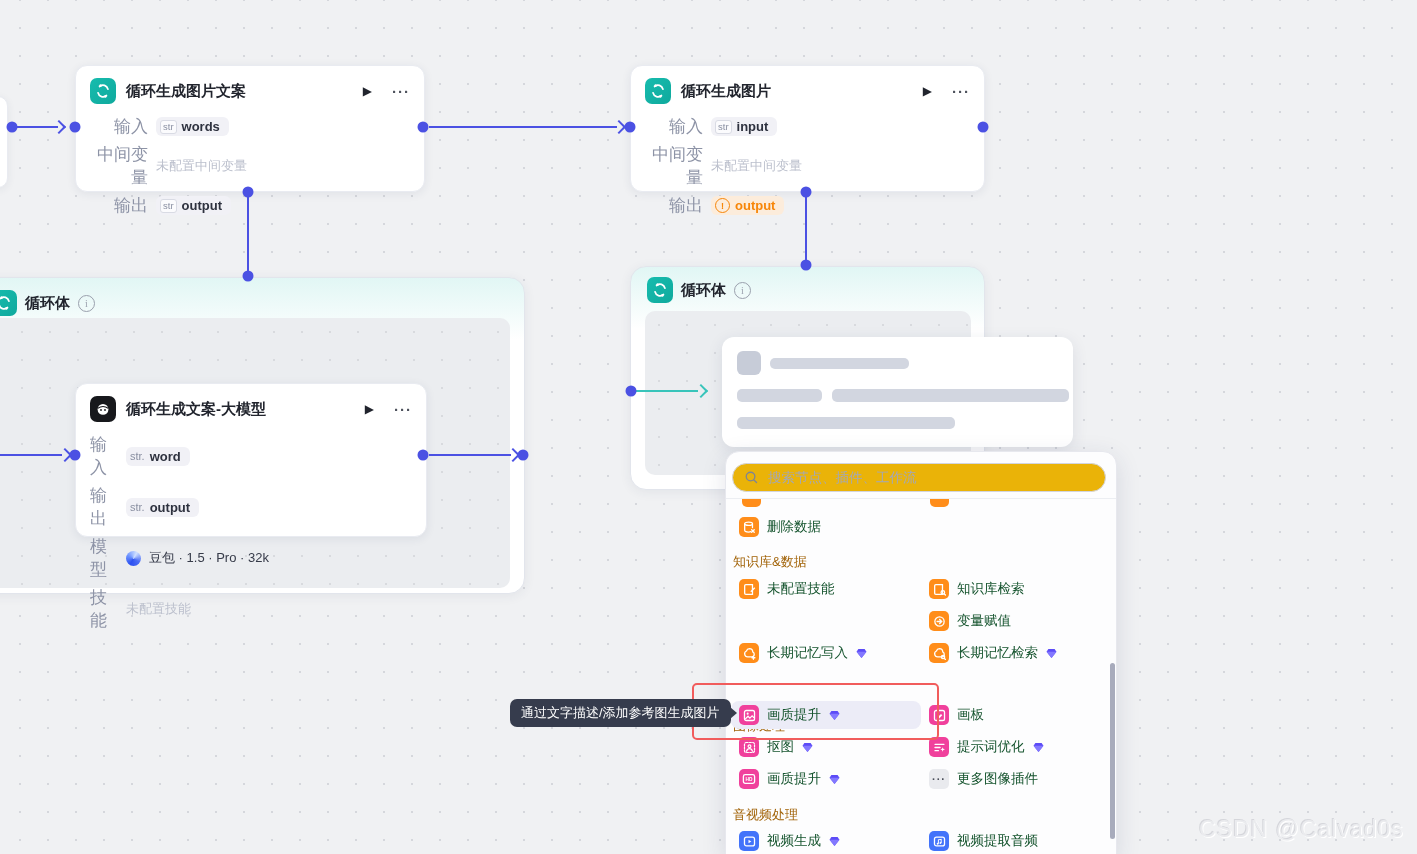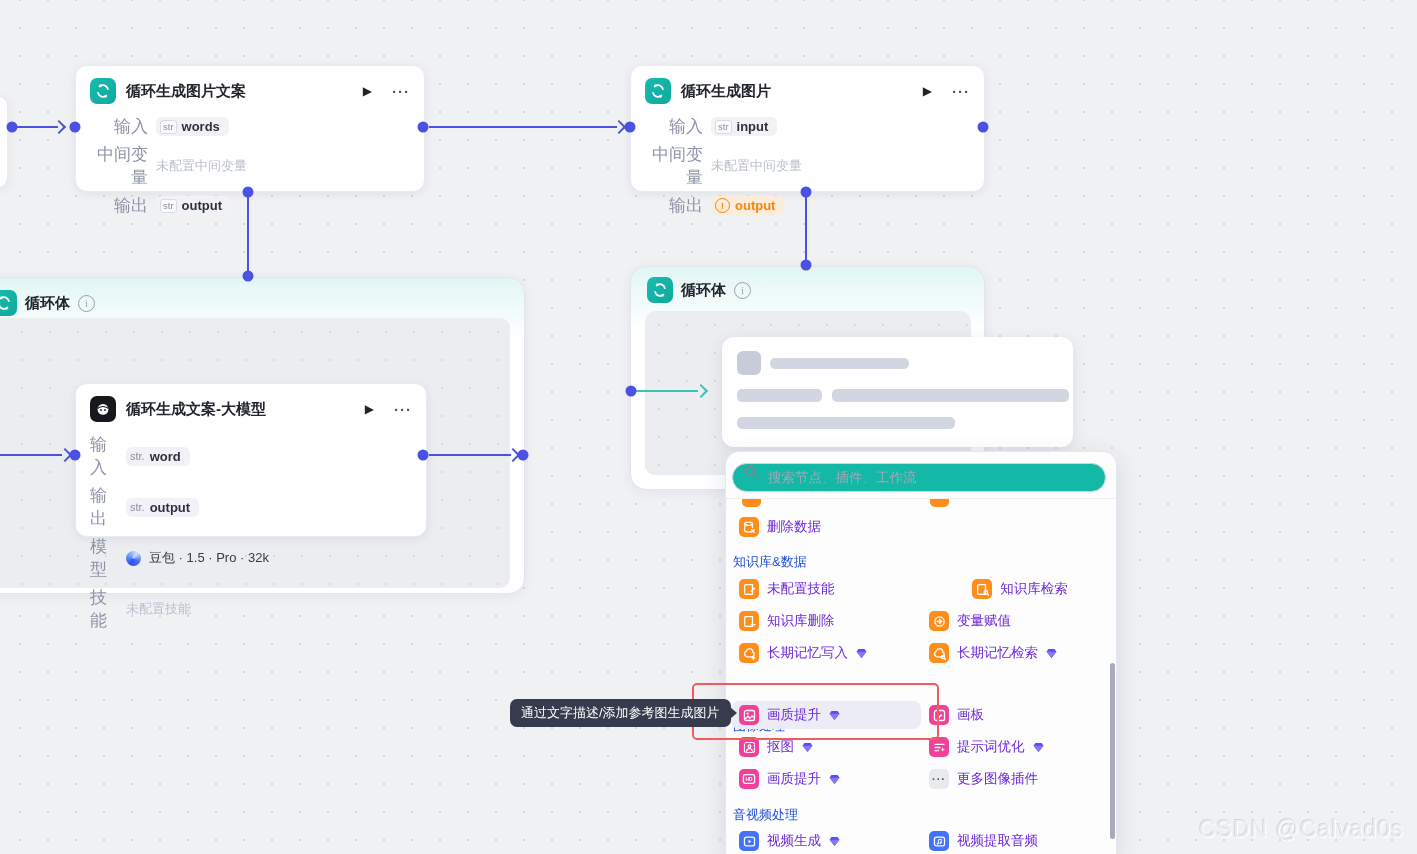--- a/index.html
+++ b/index.html
@@ -54,33 +54,33 @@
   .chev.teal{border-color:#38c4ba;}
   
   .skcard{position:absolute;left:722px;top:337px;width:351px;height:110px;background:#fff;
     border-radius:12px;box-shadow:0 4px 16px rgba(40,50,90,.10);z-index:5;}
   .sk{position:absolute;background:#d2d6e0;border-radius:5px;}
   .sk.sq{background:#c7ccd8;border-radius:6px;}
   
   .panel{position:absolute;left:725px;top:451px;width:390px;height:403px;background:#fdfdfe;
     border:1px solid #e7e8ee;border-radius:14px 14px 0 0;box-shadow:0 6px 24px rgba(40,50,90,.13);z-index:6;}
   .searchbox{position:absolute;left:6px;top:11px;width:374px;height:29px;border:1px solid #d3d5de;
-    border-radius:15px;background:#14b8a6;display:flex;gap:7px;padding:0 11px;box-sizing:border-box;}
+    border-radius:15px;background:#eab308;display:flex;align-items:center;gap:7px;padding:0 11px;box-sizing:border-box;}
   .searchbox input{border:none;outline:none;flex:1;font-size:13.5px;color:#333;background:transparent;
     font-family:inherit;}
   .searchbox input::placeholder{color:#a3a8b8;}
   .pdivider{position:absolute;left:0;top:46px;width:100%;height:1px;background:#eceef2;}
   .sliver{position:absolute;width:19px;height:8px;background:#ff8d1a;border-radius:0 0 5px 5px;}
-  .phdr{position:absolute;font-size:13px;color:#1d4ed8;}
+  .phdr{position:absolute;font-size:13px;color:#a16207;}
   .pitem{position:absolute;display:flex;align-items:center;gap:8px;height:28px;width:182px;cursor:pointer;}
   .pitem.hl{background:#ececf7;border-radius:8px;padding-left:8px;margin-left:-8px;}
   .pi{width:20px;height:20px;border-radius:5px;display:flex;align-items:center;justify-content:center;flex:none;}
   .pi.orange{background:#ff8d1a;} .pi.pink{background:#f0409c;} .pi.blue{background:#4273fa;}
   .pi.gray{background:#e9eaee;color:#4a4e5a;font-weight:700;font-size:11px;letter-spacing:1px;}
-  .plabel{font-size:13.5px;color:#6d28d9;white-space:nowrap;}
+  .plabel{font-size:13.5px;color:#14532d;white-space:nowrap;}
   .scrollbar{position:absolute;left:384px;top:211px;width:5px;height:176px;background:#a8abbc;border-radius:3px;z-index:7;}
   
   .redbox{position:absolute;left:692px;top:683px;width:243px;height:53px;border:2.5px solid #f15c5c;
     border-radius:5px;z-index:8;pointer-events:none;}
   .tooltip{position:absolute;left:510px;top:699px;height:28px;display:flex;align-items:center;
     background:#363c4d;color:#fff;font-size:13px;padding:0 11px;border-radius:7px;z-index:9;white-space:nowrap;}
   .tooltip:after{content:"";position:absolute;right:-6px;top:50%;transform:translateY(-50%);
     border-left:7px solid #363c4d;border-top:6px solid transparent;border-bottom:6px solid transparent;}
   .wm{position:absolute;left:1199px;top:816px;font-size:23px;color:#eaebee;z-index:10;
     text-shadow:1px 1px 0 #ffffff,-1px -1px 0 #d5d6db;letter-spacing:1px;}
@@ -303,38 +303,29 @@
 
     <div class="pitem" style="left:13px;top:123px;">
       <span class="pi orange">
           <svg width="13" height="13" viewBox="0 0 14 14" stroke="#fff" stroke-width="1.4" fill="none" stroke-linecap="round">
             <path d="M3 1.8h7.2v10.4H3a1.2 1.2 0 0 1-1.2-1.2V3A1.2 1.2 0 0 1 3 1.8z"></path>
             <path d="M8.2 8.6l4-4 1 1-4 4h-1z" fill="#fff" stroke="none"></path>
           </svg>
         </span>
       <span class="plabel">未配置技能</span>
     </div>
-    <div class="pitem" style="left:203px;top:123px;justify-content:center;">
+    <div class="pitem" style="left:203px;top:123px;">
       <span class="pi orange">
           <svg width="13" height="13" viewBox="0 0 14 14" stroke="#fff" stroke-width="1.4" fill="none" stroke-linecap="round">
             <path d="M3 1.8h7.2v10.4H3a1.2 1.2 0 0 1-1.2-1.2V3A1.2 1.2 0 0 1 3 1.8z"></path>
             <circle cx="10.6" cy="10.2" r="1.9"></circle>
             <path d="M12 11.6l1.4 1.4"></path>
           </svg>
         </span>
       <span class="plabel">知识库检索</span>
-    </div>
-    <div class="pitem" style="left:13px;top:155px;">
-      <span class="pi orange">
-          <svg width="13" height="13" viewBox="0 0 14 14" stroke="#fff" stroke-width="1.4" fill="none" stroke-linecap="round">
-            <path d="M3 1.8h7.2v10.4H3a1.2 1.2 0 0 1-1.2-1.2V3A1.2 1.2 0 0 1 3 1.8z"></path>
-            <path d="M8.8 10.4h4.4"></path>
-          </svg>
-        </span>
-      <span class="plabel">知识库删除</span>
     </div>
     <div class="pitem" style="left:203px;top:155px;">
       <span class="pi orange">
           <svg width="13" height="13" viewBox="0 0 14 14" stroke="#fff" stroke-width="1.4" fill="none" stroke-linecap="round">
             <circle cx="7" cy="7" r="5"></circle>
             <path d="M4.4 7h4.6M7.2 4.8 9.4 7 7.2 9.2"></path>
           </svg>
         </span>
       <span class="plabel">变量赋值</span>
     </div>

